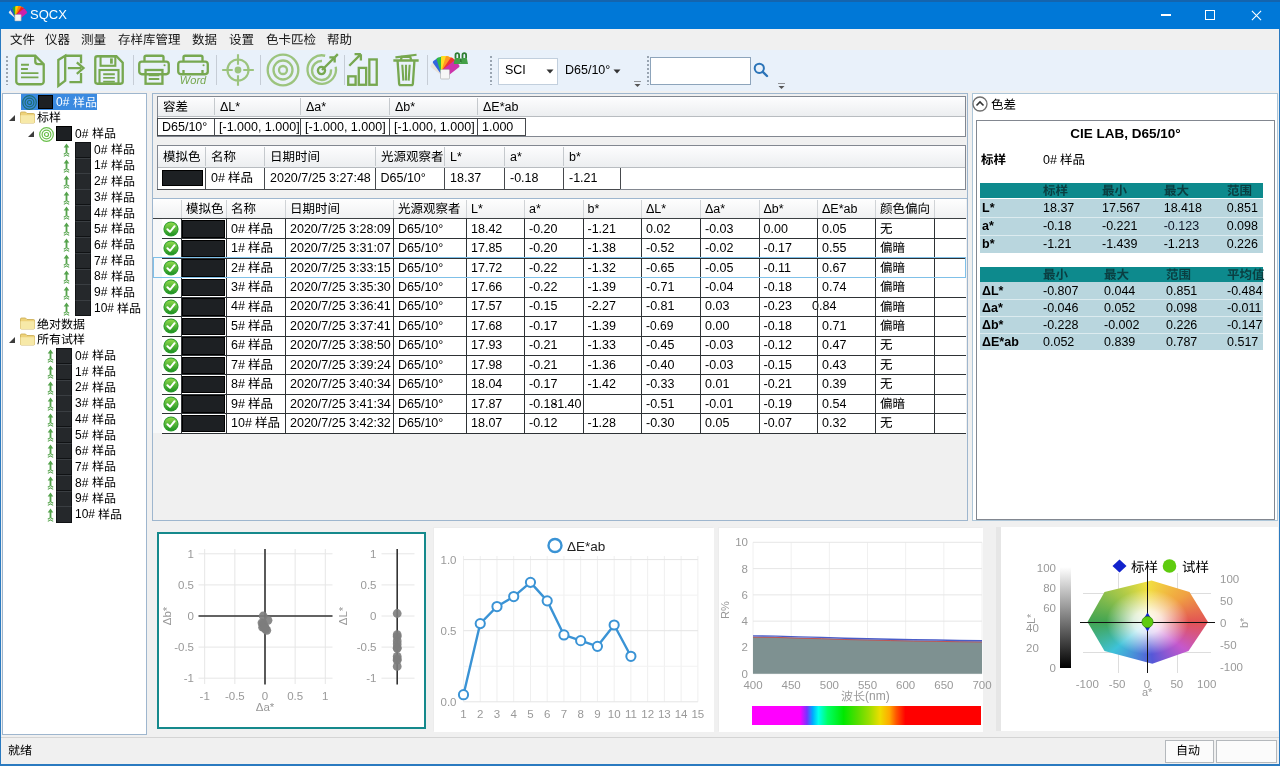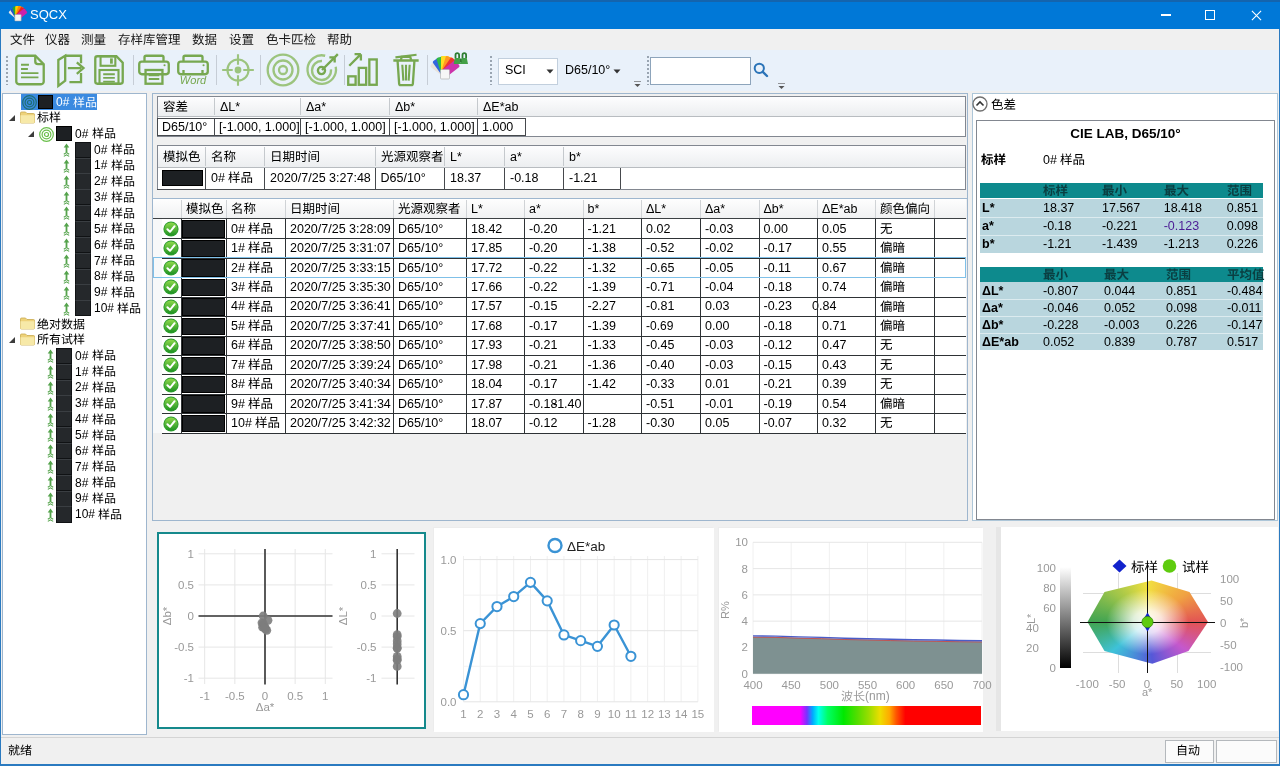--- a/index.html
+++ b/index.html
@@ -940,21 +940,21 @@
 <div style="position:absolute;left:980px;top:198.5px;width:283px;height:18.1px;background:#b9d6de;"></div>
 <div style="position:absolute;left:982px;top:201px;font-size:12.5px;color:#000;font-weight:bold;white-space:nowrap;line-height:15.625px"><span>L*</span></div>
 <div style="position:absolute;left:1043px;top:201px;font-size:12.5px;color:#000;white-space:nowrap;line-height:15.625px"><span>18.37</span></div>
 <div style="position:absolute;left:1102px;top:201px;font-size:12.5px;color:#000;white-space:nowrap;line-height:15.625px"><span>17.567</span></div>
 <div style="position:absolute;left:1163.7px;top:201px;font-size:12.5px;color:#000;white-space:nowrap;line-height:15.625px"><span>18.418</span></div>
 <div style="position:absolute;left:1226.7px;top:201px;font-size:12.5px;color:#000;white-space:nowrap;line-height:15.625px"><span>0.851</span></div>
 <div style="position:absolute;left:980px;top:216.6px;width:283px;height:18.1px;background:#b9d6de;border-top:1px solid rgba(255,255,255,0.5);box-sizing:border-box;"></div>
 <div style="position:absolute;left:982px;top:219.1px;font-size:12.5px;color:#000;font-weight:bold;white-space:nowrap;line-height:15.625px"><span>a*</span></div>
 <div style="position:absolute;left:1043px;top:219.1px;font-size:12.5px;color:#000;white-space:nowrap;line-height:15.625px"><span>-0.18</span></div>
 <div style="position:absolute;left:1102px;top:219.1px;font-size:12.5px;color:#000;white-space:nowrap;line-height:15.625px"><span>-0.221</span></div>
-<div style="position:absolute;left:1163.7px;top:219.1px;font-size:12.5px;color:#4c1d95;white-space:nowrap;line-height:15.625px"><span>-0.123</span></div>
+<div style="position:absolute;left:1163.7px;top:219.1px;font-size:12.5px;color:#0f172a;white-space:nowrap;line-height:15.625px"><span>-0.123</span></div>
 <div style="position:absolute;left:1226.7px;top:219.1px;font-size:12.5px;color:#000;white-space:nowrap;line-height:15.625px"><span>0.098</span></div>
 <div style="position:absolute;left:980px;top:234.7px;width:283px;height:18.1px;background:#b9d6de;border-top:1px solid rgba(255,255,255,0.5);box-sizing:border-box;"></div>
 <div style="position:absolute;left:982px;top:237.2px;font-size:12.5px;color:#000;font-weight:bold;white-space:nowrap;line-height:15.625px"><span>b*</span></div>
 <div style="position:absolute;left:1043px;top:237.2px;font-size:12.5px;color:#000;white-space:nowrap;line-height:15.625px"><span>-1.21</span></div>
 <div style="position:absolute;left:1102px;top:237.2px;font-size:12.5px;color:#000;white-space:nowrap;line-height:15.625px"><span>-1.439</span></div>
 <div style="position:absolute;left:1163.7px;top:237.2px;font-size:12.5px;color:#000;white-space:nowrap;line-height:15.625px"><span>-1.213</span></div>
 <div style="position:absolute;left:1226.7px;top:237.2px;font-size:12.5px;color:#000;white-space:nowrap;line-height:15.625px"><span>0.226</span></div>
 <div style="position:absolute;left:980px;top:266.5px;width:283px;height:15.7px;background:#0d8a8d;"></div>
 <div style="position:absolute;left:1043px;top:267.7px;font-size:12.5px;color:#0a3f42;font-weight:bold;text-decoration:underline;white-space:nowrap;line-height:15.625px"><svg style="width:25.0px;height:12.5px;vertical-align:-1.69px" viewBox="0 0 2000 1000" fill="#0a3f42">
       <use href="#b6700" x="0"></use>
@@ -981,21 +981,21 @@
 <div style="position:absolute;left:1227px;top:284.2px;font-size:12.5px;color:#000;white-space:nowrap;line-height:15.625px"><span>-0.484</span></div>
 <div style="position:absolute;left:980px;top:299.2px;width:283px;height:17px;background:#b9d6de;border-top:1px solid rgba(255,255,255,0.5);box-sizing:border-box;"></div>
 <div style="position:absolute;left:982px;top:301.2px;font-size:12.5px;color:#000;font-weight:bold;white-space:nowrap;line-height:15.625px"><span>Δa*</span></div>
 <div style="position:absolute;left:1043px;top:301.2px;font-size:12.5px;color:#000;white-space:nowrap;line-height:15.625px"><span>-0.046</span></div>
 <div style="position:absolute;left:1104px;top:301.2px;font-size:12.5px;color:#000;white-space:nowrap;line-height:15.625px"><span>0.052</span></div>
 <div style="position:absolute;left:1166px;top:301.2px;font-size:12.5px;color:#000;white-space:nowrap;line-height:15.625px"><span>0.098</span></div>
 <div style="position:absolute;left:1227px;top:301.2px;font-size:12.5px;color:#000;white-space:nowrap;line-height:15.625px"><span>-0.011</span></div>
 <div style="position:absolute;left:980px;top:316.2px;width:283px;height:17px;background:#b9d6de;border-top:1px solid rgba(255,255,255,0.5);box-sizing:border-box;"></div>
 <div style="position:absolute;left:982px;top:318.2px;font-size:12.5px;color:#000;font-weight:bold;white-space:nowrap;line-height:15.625px"><span>Δb*</span></div>
 <div style="position:absolute;left:1043px;top:318.2px;font-size:12.5px;color:#000;white-space:nowrap;line-height:15.625px"><span>-0.228</span></div>
-<div style="position:absolute;left:1104px;top:318.2px;font-size:12.5px;color:#000;white-space:nowrap;line-height:15.625px"><span>-0.003</span></div>
+<div style="position:absolute;left:1104px;top:318.2px;font-size:12.5px;color:#000;white-space:nowrap;line-height:15.625px"><span>-0.002</span></div>
 <div style="position:absolute;left:1166px;top:318.2px;font-size:12.5px;color:#000;white-space:nowrap;line-height:15.625px"><span>0.226</span></div>
 <div style="position:absolute;left:1227px;top:318.2px;font-size:12.5px;color:#000;white-space:nowrap;line-height:15.625px"><span>-0.147</span></div>
 <div style="position:absolute;left:980px;top:333.2px;width:283px;height:17px;background:#b9d6de;border-top:1px solid rgba(255,255,255,0.5);box-sizing:border-box;"></div>
 <div style="position:absolute;left:982px;top:335.2px;font-size:12.5px;color:#000;font-weight:bold;white-space:nowrap;line-height:15.625px"><span>ΔE*ab</span></div>
 <div style="position:absolute;left:1043px;top:335.2px;font-size:12.5px;color:#000;white-space:nowrap;line-height:15.625px"><span>0.052</span></div>
 <div style="position:absolute;left:1104px;top:335.2px;font-size:12.5px;color:#000;white-space:nowrap;line-height:15.625px"><span>0.839</span></div>
 <div style="position:absolute;left:1166px;top:335.2px;font-size:12.5px;color:#000;white-space:nowrap;line-height:15.625px"><span>0.787</span></div>
 <div style="position:absolute;left:1227px;top:335.2px;font-size:12.5px;color:#000;white-space:nowrap;line-height:15.625px"><span>0.517</span></div>
 <div style="position:absolute;left:156.5px;top:532px;width:265px;height:193px;border:2px solid #15898c;box-sizing:content-box;background:#fff;"><svg width="265" height="193" viewBox="0 0 265 193">
       <rect x="0" y="0" width="265" height="193" fill="#fff"></rect>

